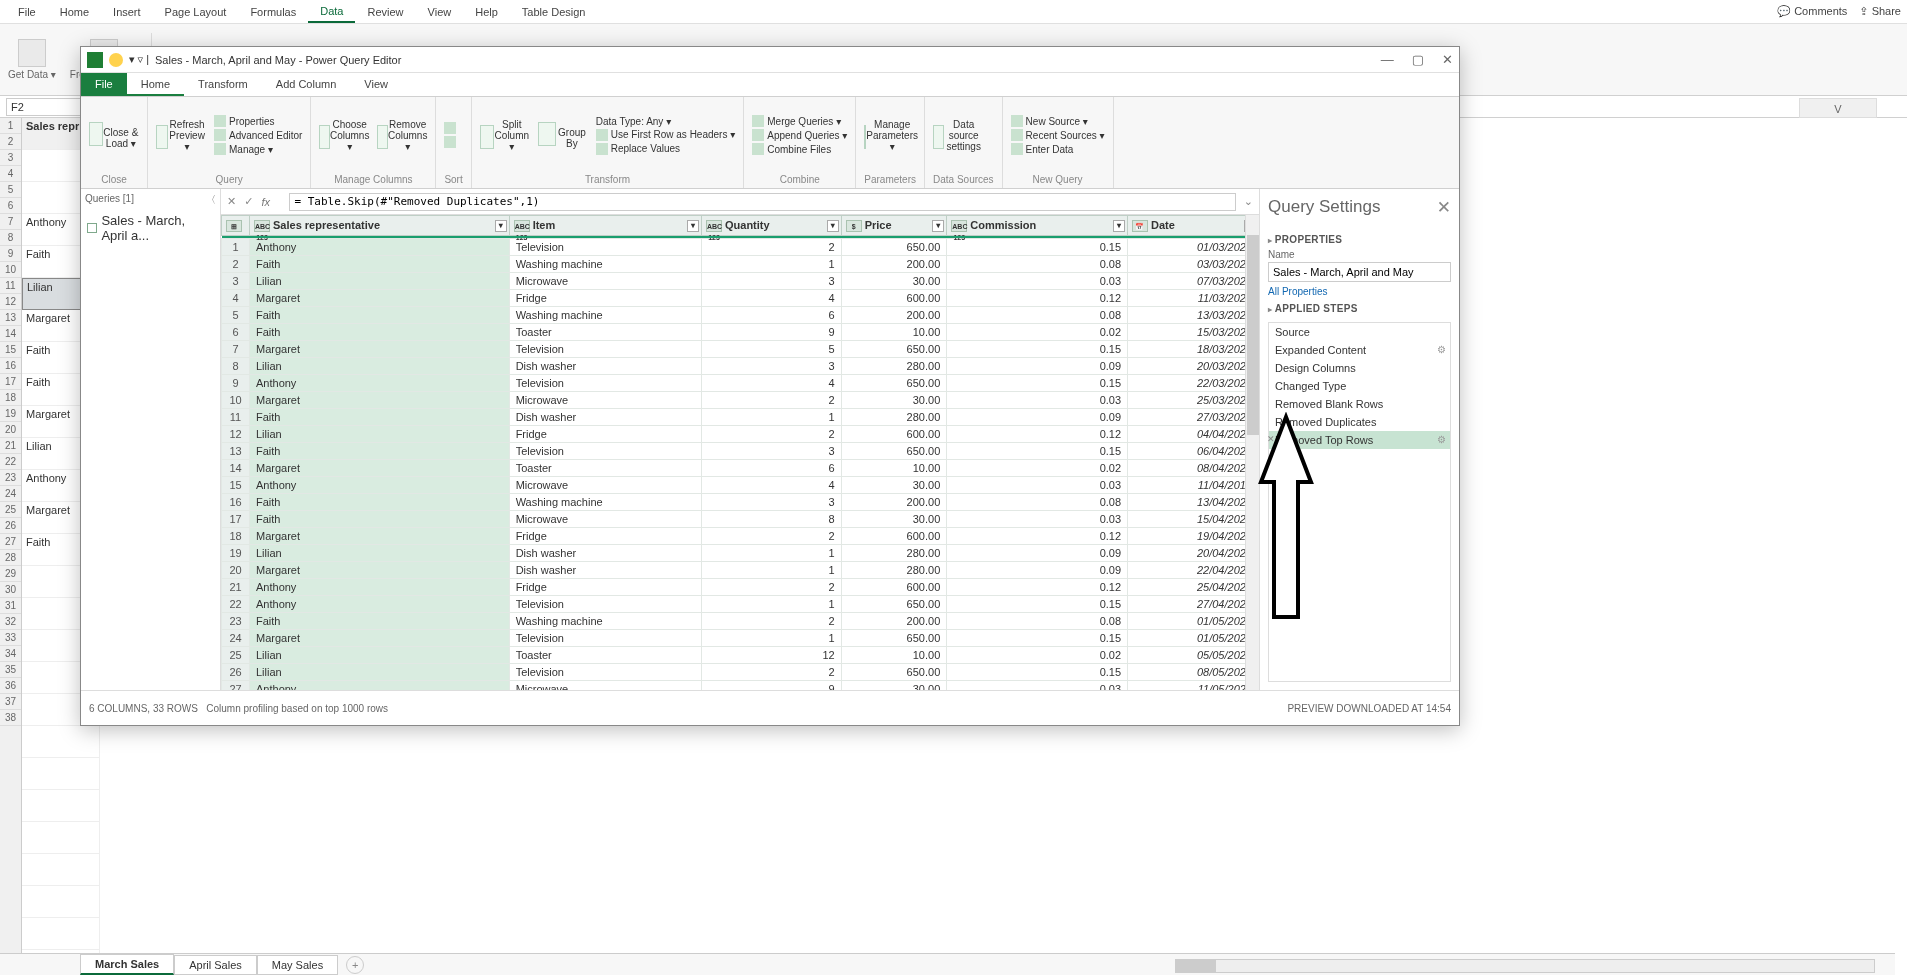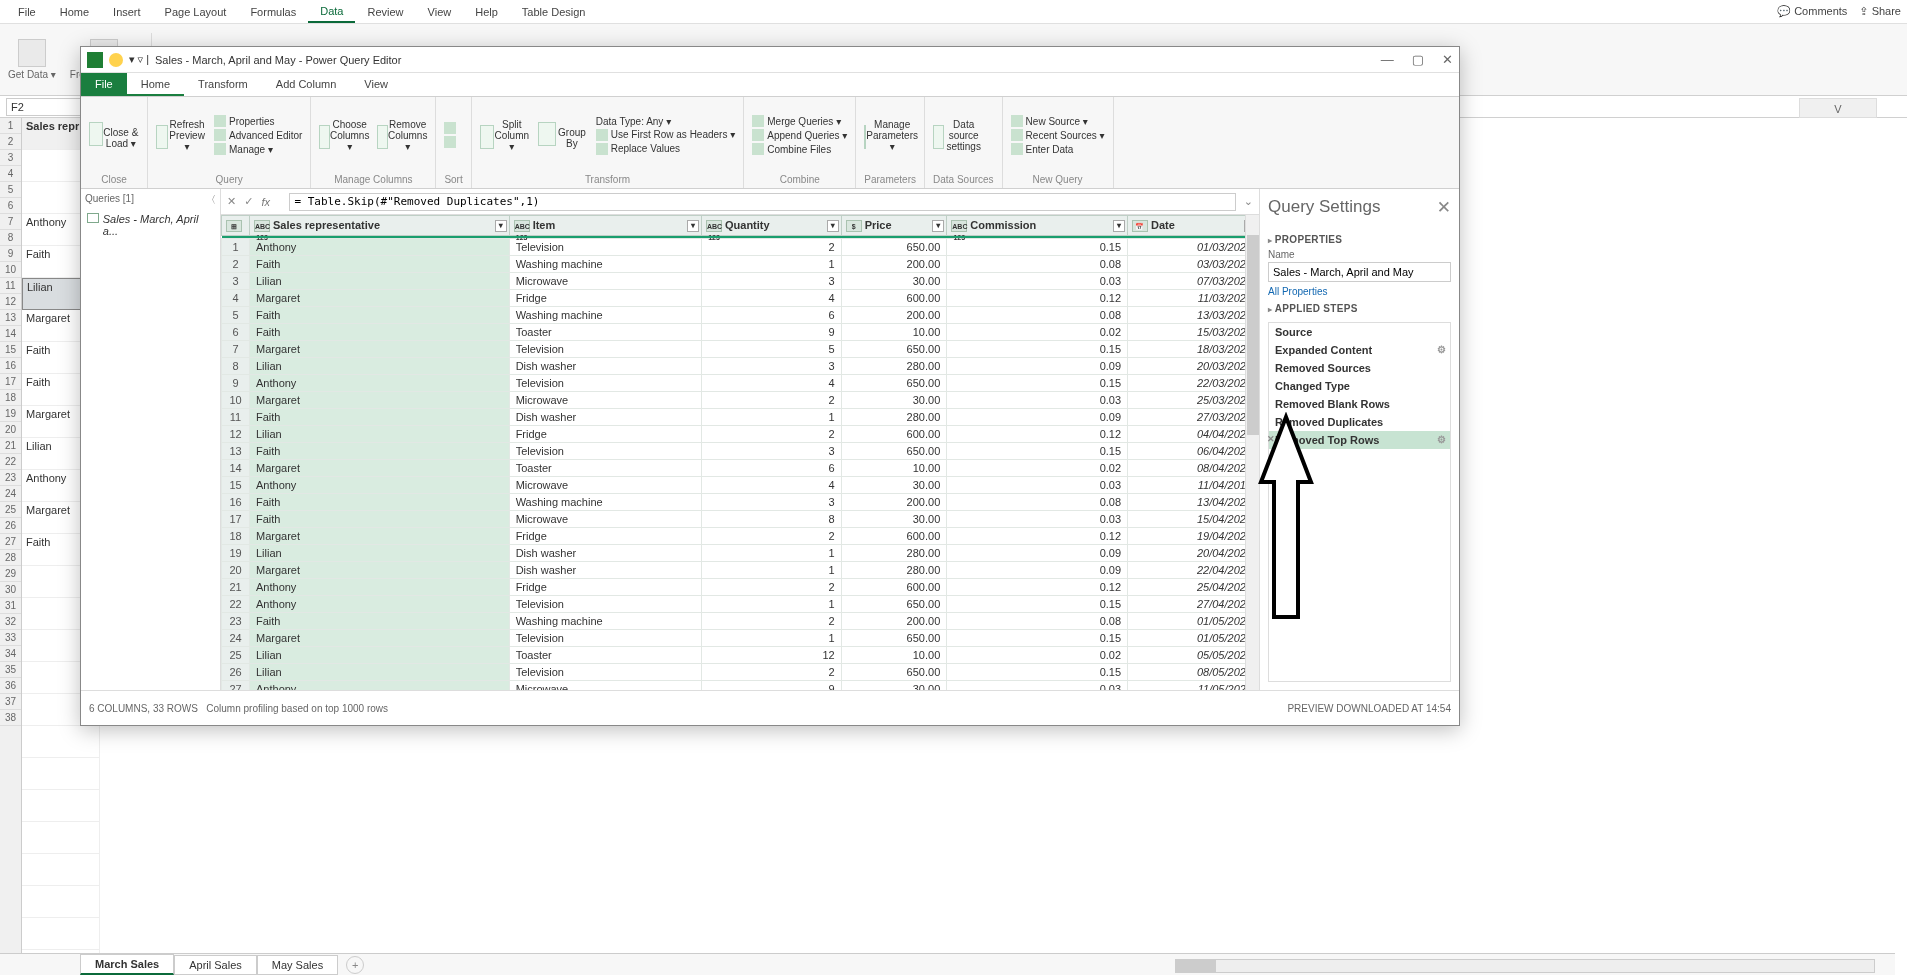--- a/index.html
+++ b/index.html
@@ -52,21 +52,21 @@
 .pq-group-body { display: flex; gap: 8px; height: 72px; align-items: center; }
 .big-btn { display: flex; flex-direction: row; align-items: flex-end; width: 50px; text-align: center; line-height: 1.1; cursor: pointer; }
 .big-btn .ic { width: 24px; height: 24px; border: 1px solid #b7d4c1; background: #eef7f0; margin-bottom: 3px; }
 .small-list { display: flex; flex-direction: column; gap: 2px; }
 .small-list span { cursor: pointer; white-space: nowrap; display: flex; align-items: center; gap: 3px; }
 .mini-ic { width: 12px; height: 12px; background: #c9e2cf; display: inline-block; }
 
 .pq-body { flex: 1; display: flex; min-height: 0; }
 .pq-queries { width: 140px; border-right: 1px solid #ddd; padding: 4px; }
 .pq-queries-hdr { display: flex; justify-content: space-between; font-size: 10px; color: #666; margin-bottom: 4px; }
-.pq-query-item { display: flex; align-items: flex-start; gap: 4px; font-size: 11px; padding: 2px; font-style: italic; }
+.pq-query-item { display: flex; align-items: center; gap: 4px; font-size: 13px; padding: 2px; }
 .pq-query-item .qic { width: 12px; height: 10px; border: 1px solid #7fa98c; }
 
 .pq-main { flex: 1; display: flex; flex-direction: column; min-width: 0; }
 .pq-fx { height: 26px; border-bottom: 1px solid #ddd; display: flex; align-items: center; padding: 0 6px; gap: 8px; }
 .pq-fx .fxlbl { font-style: italic; color: #777; width: 20px; }
 .pq-fx input { flex: 1; border: 1px solid #ccc; height: 18px; padding: 0 4px; font-size: 11px; font-family: Consolas, monospace; }
 .pq-fx .chk, .pq-fx .x { color: #888; cursor: pointer; }
 
 .pq-grid { flex: 1; overflow: auto; position: relative; }
 .pq-grid table { border-collapse: collapse; width: 100%; }
@@ -81,21 +81,21 @@
 .pq-grid tr:first-child td { }
 .pq-grid thead tr.bar th { padding: 0; height: 3px; background: #1a9e6e; border: none; }
 
 .pq-settings { width: 200px; border-left: 1px solid #ddd; padding: 8px; display: flex; flex-direction: column; }
 .pq-settings h3 { font-size: 17px; font-weight: 400; color: #666; margin-bottom: 10px; display: flex; justify-content: space-between; }
 .sect-hdr { font-size: 10px; font-weight: 700; color: #555; margin: 6px 0 4px; letter-spacing: 0.3px; }
 .sect-hdr::before { content: "▸ "; color: #888; font-size: 8px; }
 .prop-name { border: 1px solid #ccc; padding: 3px 4px; font-size: 11px; width: 100%; margin-bottom: 4px; }
 .allprops { color: #1167b1; font-size: 10px; cursor: pointer; }
 .steps { border: 1px solid #ddd; flex: 1; margin-top: 4px; }
-.steps div { padding: 3px 6px; font-size: 11px; cursor: pointer; position: relative; font-weight: bold; }
+.steps div { padding: 3px 6px; font-size: 11px; cursor: pointer; position: relative; }
 .steps div.sel { background: #c7e3d2; }
 .steps div .gear { position: absolute; right: 4px; top: 3px; color: #999; font-size: 10px; }
 .steps div .xdel { position: absolute; left: -2px; top: 3px; color: #888; font-size: 9px; display: none; }
 .steps div.sel .xdel { display: inline; }
 
 .pq-status { height: 35px; border-top: 1px solid #ddd; display: flex; align-items: center; padding: 0 8px; font-size: 10px; color: #666; justify-content: space-between; }
 
 
 .big-arrow { position: absolute; top: 412px; left: 1256px; width: 60px; height: 210px; pointer-events: none; z-index: 999; }
 .big-arrow svg { width: 100%; height: 100%; }
@@ -726,21 +726,21 @@
           <span style="cursor:pointer;color:#888">✕</span>
         </h3>
       <div class="sect-hdr">PROPERTIES</div>
       <div style="font-size:10px;color:#666;margin-bottom:2px">Name</div>
       <input class="prop-name" value="Sales - March, April and May" style="">
       <div class="allprops">All Properties</div>
       <div class="sect-hdr">APPLIED STEPS</div>
       <div class="steps" id="steps-list">
           <div>Source</div>
           <div>Expanded Content<span class="gear">⚙</span></div>
-          <div>Removed Sources</div>
+          <div>Design Columns</div>
           <div>Changed Type</div>
           <div>Removed Blank Rows</div>
           <div>Removed Duplicates</div>
           <div class="sel"><span class="xdel">✕</span>Removed Top Rows<span class="gear">⚙</span></div>
         </div>
     </div>
   </div>
 
   <div class="pq-status">
     <span><span>6 COLUMNS, 33 ROWS</span> &nbsp; <span>Column profiling based on top 1000 rows</span></span>

